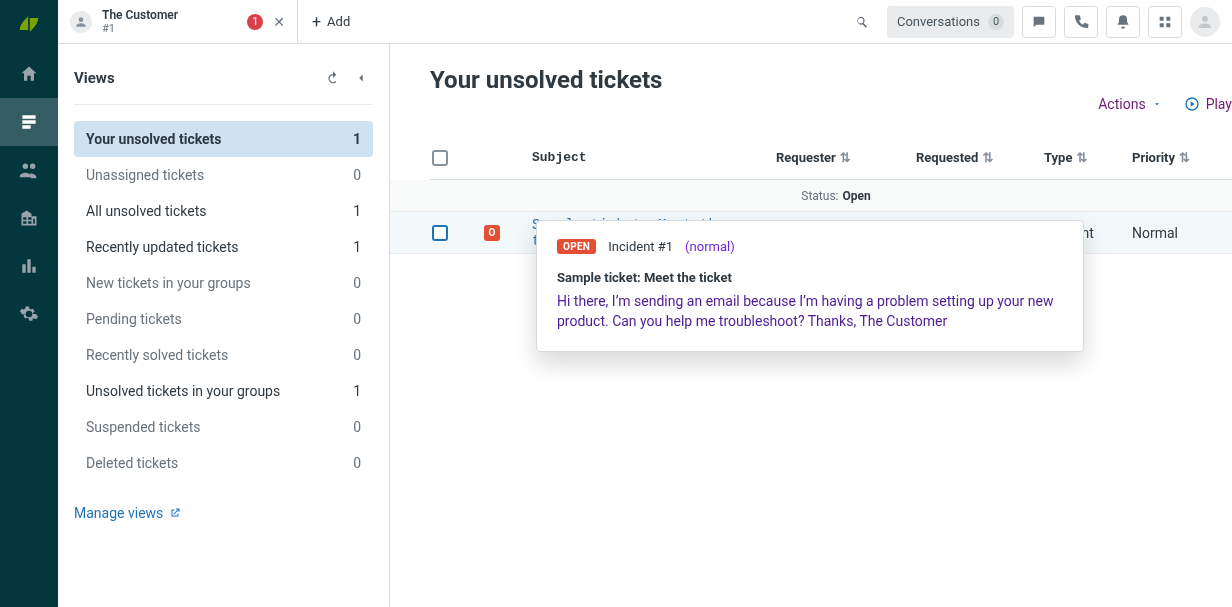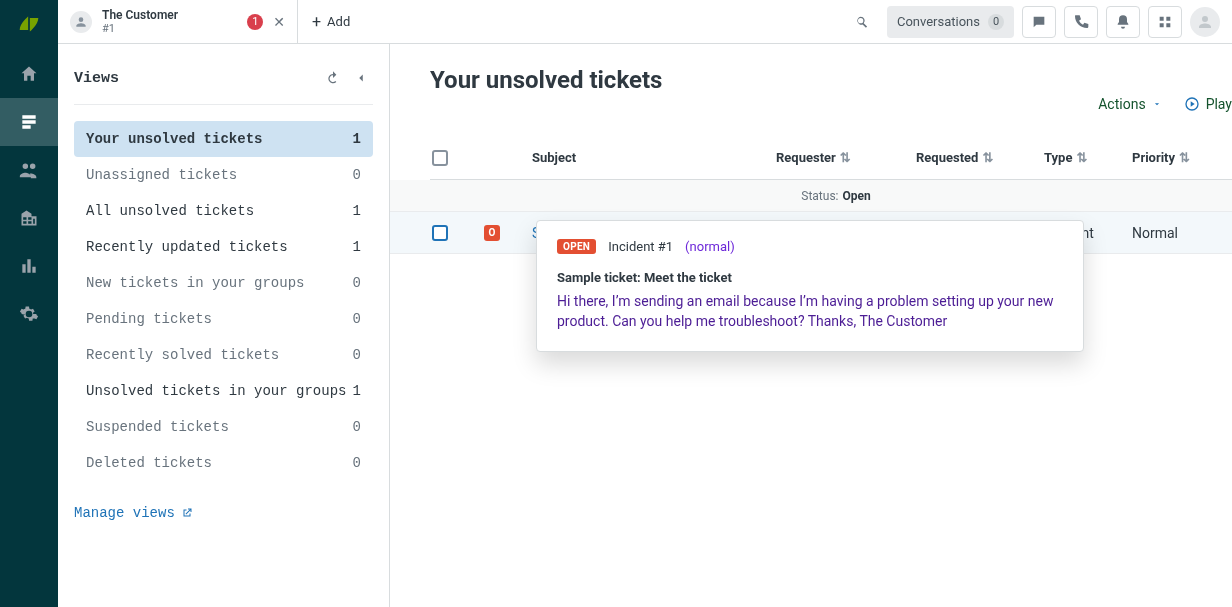--- a/index.html
+++ b/index.html
@@ -32,44 +32,44 @@
   .icon-btn svg { fill:#68737d; }
   .search-btn { width:34px; height:32px; display:flex; align-items:center; justify-content:center;}
   .conv-btn { height:32px; background:#e9ebed; border-radius:4px; display:flex; align-items:center; padding:0 10px; font-size:13px; color:#49545c; gap:8px;}
   .conv-badge { background:#d8dcde; color:#49545c; border-radius:9px; font-size:11px; min-width:16px; height:16px; display:flex; align-items:center; justify-content:center;}
   .avatar-circle { width:30px; height:30px; border-radius:50%; background:#e9ebed; display:flex; align-items:center; justify-content:center;}
 
   
   .workspace { position:absolute; left:58px; top:44px; right:0; bottom:0; display:flex; }
 
   
-  .views { width:332px; border-right:1px solid #d8dcde; padding:22px 16px 0 16px; overflow:hidden;font-family:Liberation Mono, monospace;}
+  .views { width:332px; border-right:1px solid #d8dcde; padding:22px 16px 0 16px; overflow:hidden;}
   .views-head { display:flex; align-items:center; border-bottom:1px solid #e9ebed; padding-bottom:14px;}
   .views-head h3 { margin:0; font-size:15px; font-weight:700; color:#2f3941;}
   .views-head .spacer{flex:1;}
   .views-head .hi{ width:24px; height:24px; display:flex; align-items:center; justify-content:center; color:#68737d; margin-left:4px;}
   .view-list { list-style:none; margin:16px 0 0 0; padding:0;}
   .view-list li { display:flex; align-items:center; height:36px; padding:0 12px; border-radius:4px; font-size:14px; color:#68737d;}
   .view-list li.has { color:#2f3941;}
   .view-list li.active { background:#cee2f2; color:#2f3941; font-weight:700;}
   .view-list li .cnt { margin-left:auto; font-size:14px;}
   .manage { margin-top:24px; display:flex; align-items:center; color:#1f73b7; font-size:14px; gap:6px;}
 
   
   .main { flex:1; position:relative; padding:22px 0 0 40px;}
   .page-title { font-size:24px; font-weight:700; color:#2f3941; margin:0;}
   .sub { font-size:14px; color:#49545c; margin-top:6px;}
   .title-row{ display:flex; align-items:flex-start;}
   .title-actions{ margin-left:auto; display:flex; align-items:center; gap:22px; padding-right:0px; padding-top:30px;}
-  .link-blue{ color:#14532d; font-size:14px; display:flex; align-items:center; gap:6px;}
+  .link-blue{ color:#701a75; font-size:14px; display:flex; align-items:center; gap:6px;}
 
   .thead { display:flex; align-items:center; height:44px; border-bottom:1px solid #d8dcde; margin-top:24px; font-size:13px; font-weight:700; color:#2f3941;}
   .col-check { width:54px; display:flex; align-items:center; justify-content:flex-start; padding-left:2px;}
   .col-stat  { width:48px;}
-  .col-subj  { flex:1;}
+  .col-subj  { flex:1;font-family:Liberation Mono, monospace;}
   .col-req   { width:140px;}
   .col-when  { width:128px;}
   .col-type  { width:88px;}
   .col-pri   { width:100px;}
 
   .group-row{ height:32px; background:#f8f9f9; border-bottom:1px solid #e9ebed; display:flex; align-items:center; font-size:12px; color:#68737d; padding-left:10px;justify-content:center;}
   .group-row b{ color:#2f3941; font-weight:700; margin-left:4px;}
 
   .data-row{ height:42px; display:flex; align-items:center; border-bottom:1px solid #e9ebed; font-size:14px; position:relative; background:#fff;}
   .data-row.hover{ background:#f3f8fb;}

